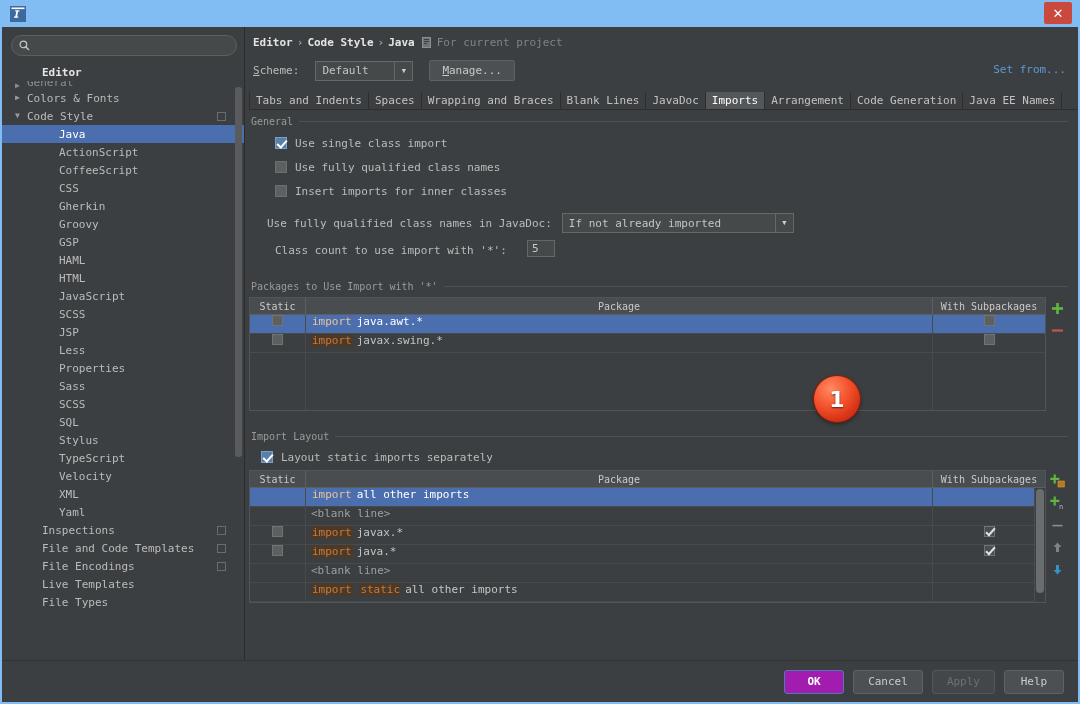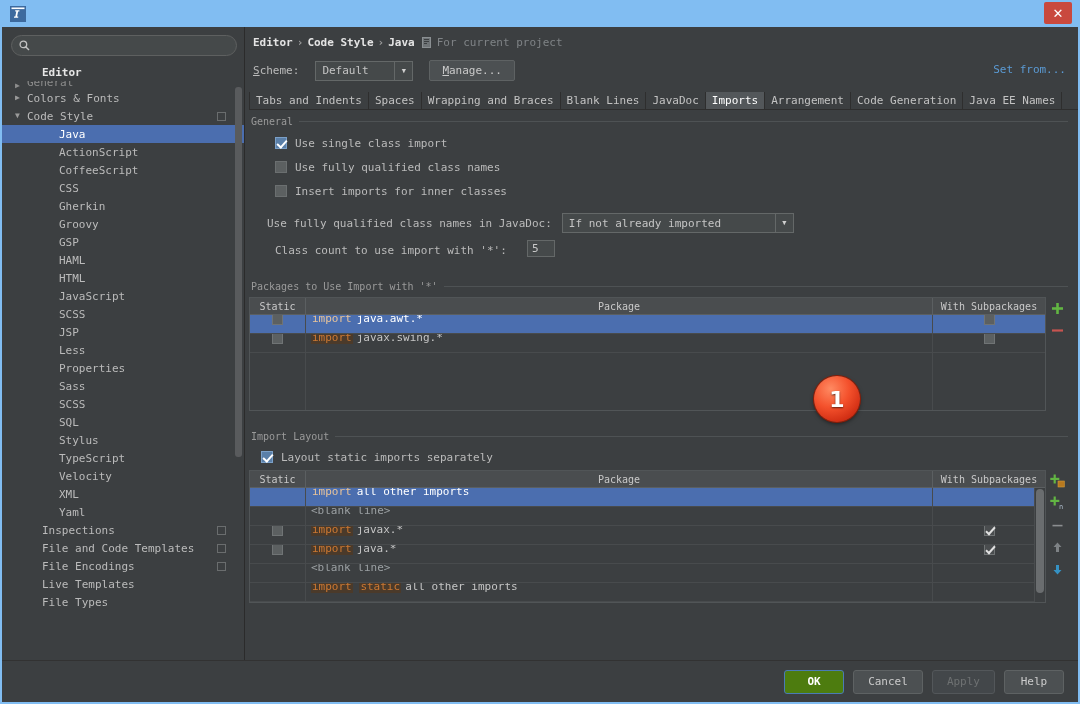--- a/index.html
+++ b/index.html
@@ -422,23 +422,23 @@
   .trow {
     display: flex;
     height: 19px;
     border-bottom: 1px solid #484b4d;
     font-size: 11px;
     align-items: stretch;
   }
   .trow.sel { background: #4b6eaf; }
   .trow .td {
     display: flex;
-    align-items: flex-end;
+    align-items: flex-start;
     border-right: 1px solid #484b4d;
-    padding: 8px 5px;
+    padding: 0 5px;
     min-width: 0;
     overflow: hidden;
     white-space: nowrap;
   }
   .trow .td:last-child { border-right: none; }
   .td-center { justify-content: center; }
   .kw {
     color: #cc7832;
     background: #4b3a2a;
     padding: 0 1px;
@@ -522,21 +522,21 @@
     color: #cbcbcb;
     font-size: 11px;
     font-family: "DejaVu Sans Mono", monospace;
     display: flex;
     align-items: center;
     justify-content: center;
     padding: 0 14px;
     cursor: pointer;
   }
   .fbtn.primary {
-    background: #4d7c0f;
+    background: #a21caf;
     border: 1px solid #4a7bb5;
     color: #ffffff;
     font-weight: bold;
   }
   .fbtn.disabled {
     color: #6e7172;
     background: #43474a;
     border-color: #53575a;
   }
 </style>

